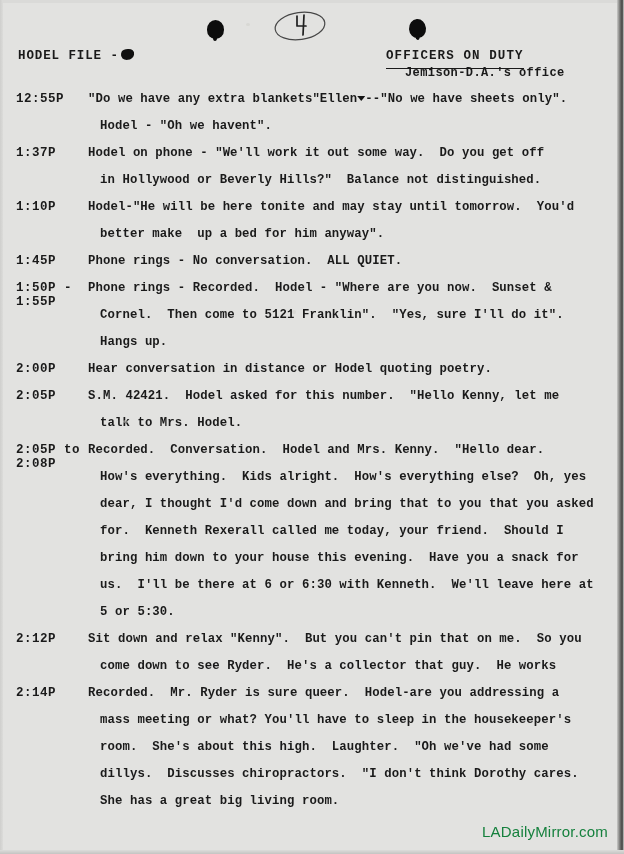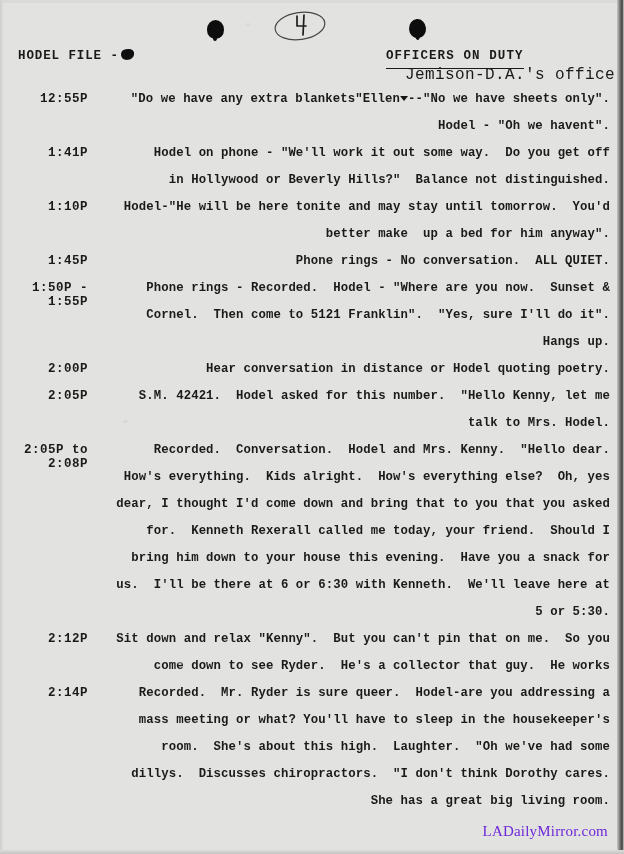--- a/index.html
+++ b/index.html
@@ -92,35 +92,34 @@
   }
   #officers-on-duty {
     left: 386px; top: 49px;
     font-size: 12.5px;
     border-bottom: 1.5px solid #1a1a1a;
     padding-bottom: 5px;
     letter-spacing: 1.1px;
   }
   #officers-office {
     left: 405px; top: 66px;
-    font-size: 16px;
-    font-weight: normal;
+    font-size: 12px;
+    font-weight: bold;
     letter-spacing: .4px;
   }
 
   
   #log {
     position: absolute;
     left: 0; top: 86px;
     width: 624px;
   }
   .entry {
     display: flex;
     align-items: flex-start;
-    text-align: right;
   }
   .entry-time {
     flex: 0 0 88px;
     padding-left: 16px;
     font-size: 12.5px;
     font-weight: bold;
     letter-spacing: .5px;
     line-height: 27px;
     white-space: pre-line;
     box-sizing: border-box;
@@ -149,23 +148,23 @@
     width: 8px; height: 5px;
     background: #141414;
     vertical-align: 1px;
     clip-path: polygon(0 0, 100% 0, 50% 100%);
   }
 
   
   #watermark {
     position: absolute;
     right: 16px; bottom: 14px;
-    font-family: Liberation Serif, serif;
+    font-family: Liberation Sans, sans-serif;
     font-size: 15px;
-    color: #6d28d9;
+    color: #15803d;
     letter-spacing: .2px;
     font-weight: normal;
   }
 
   
   .speck {
     position: absolute;
     background: #cfcfcb;
     opacity: .55;
     border-radius: 50%;
@@ -198,21 +197,21 @@
 
   <div id="log">
       <div class="entry">
         <div class="entry-time">12:55P</div>
         <div class="entry-lines">
           <div class="line"><span>"Do we have any extra blankets"Ellen</span><span class="strike-mark"></span><span>--"No we have sheets only".</span></div>
           <div class="line indented">Hodel - "Oh we havent".</div>
         </div>
       </div>
       <div class="entry">
-        <div class="entry-time">1:41P</div>
+        <div class="entry-time">1:37P</div>
         <div class="entry-lines">
           <div class="line">Hodel on phone - "We'll work it out some way.  Do you get off</div>
           <div class="line indented">in Hollywood or Beverly Hills?"  Balance not distinguished.</div>
         </div>
       </div>
       <div class="entry">
         <div class="entry-time">1:10P</div>
         <div class="entry-lines">
           <div class="line">Hodel-"He will be here tonite and may stay until tomorrow.  You'd</div>
           <div class="line indented">better make  up a bed for him anyway".</div>

